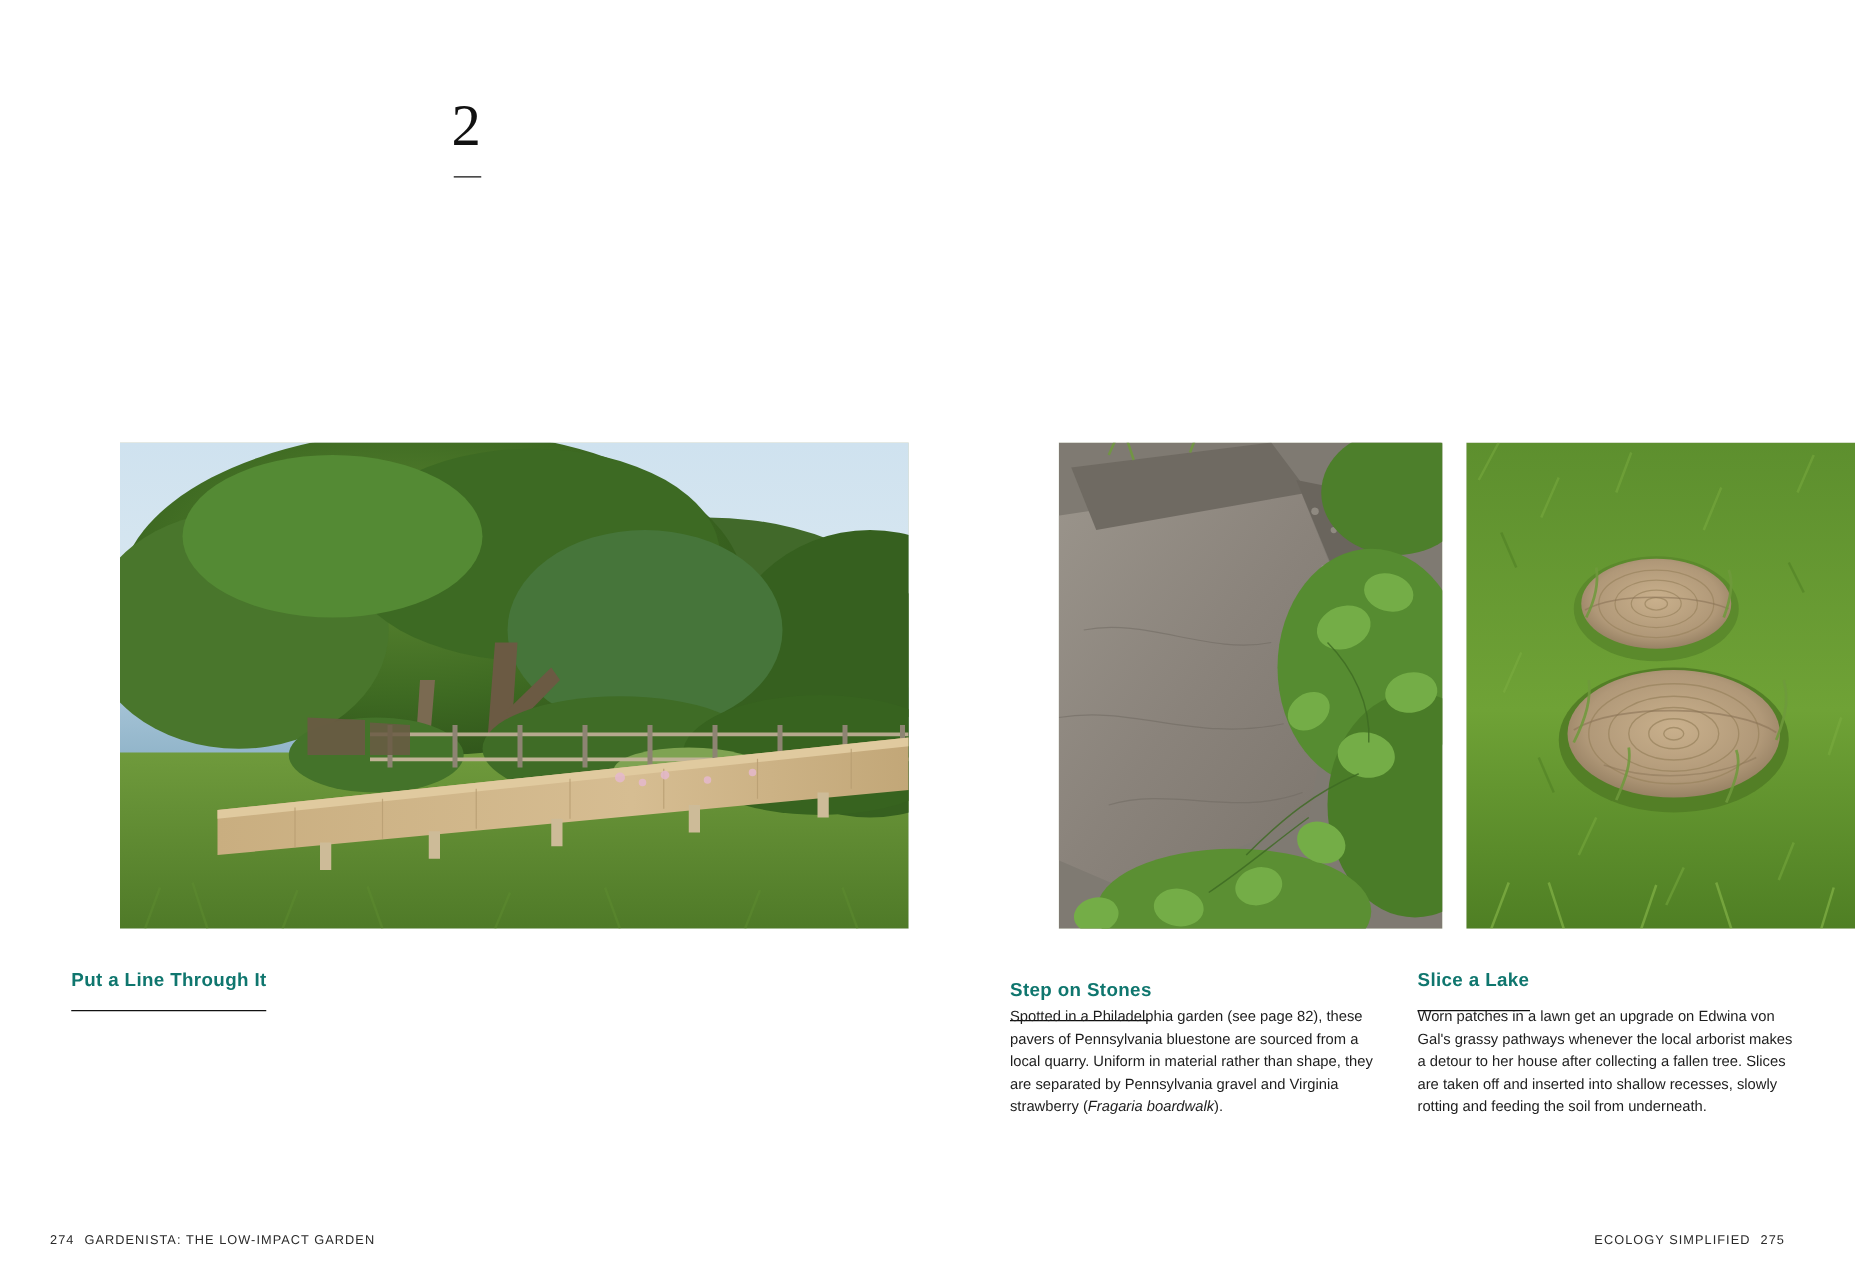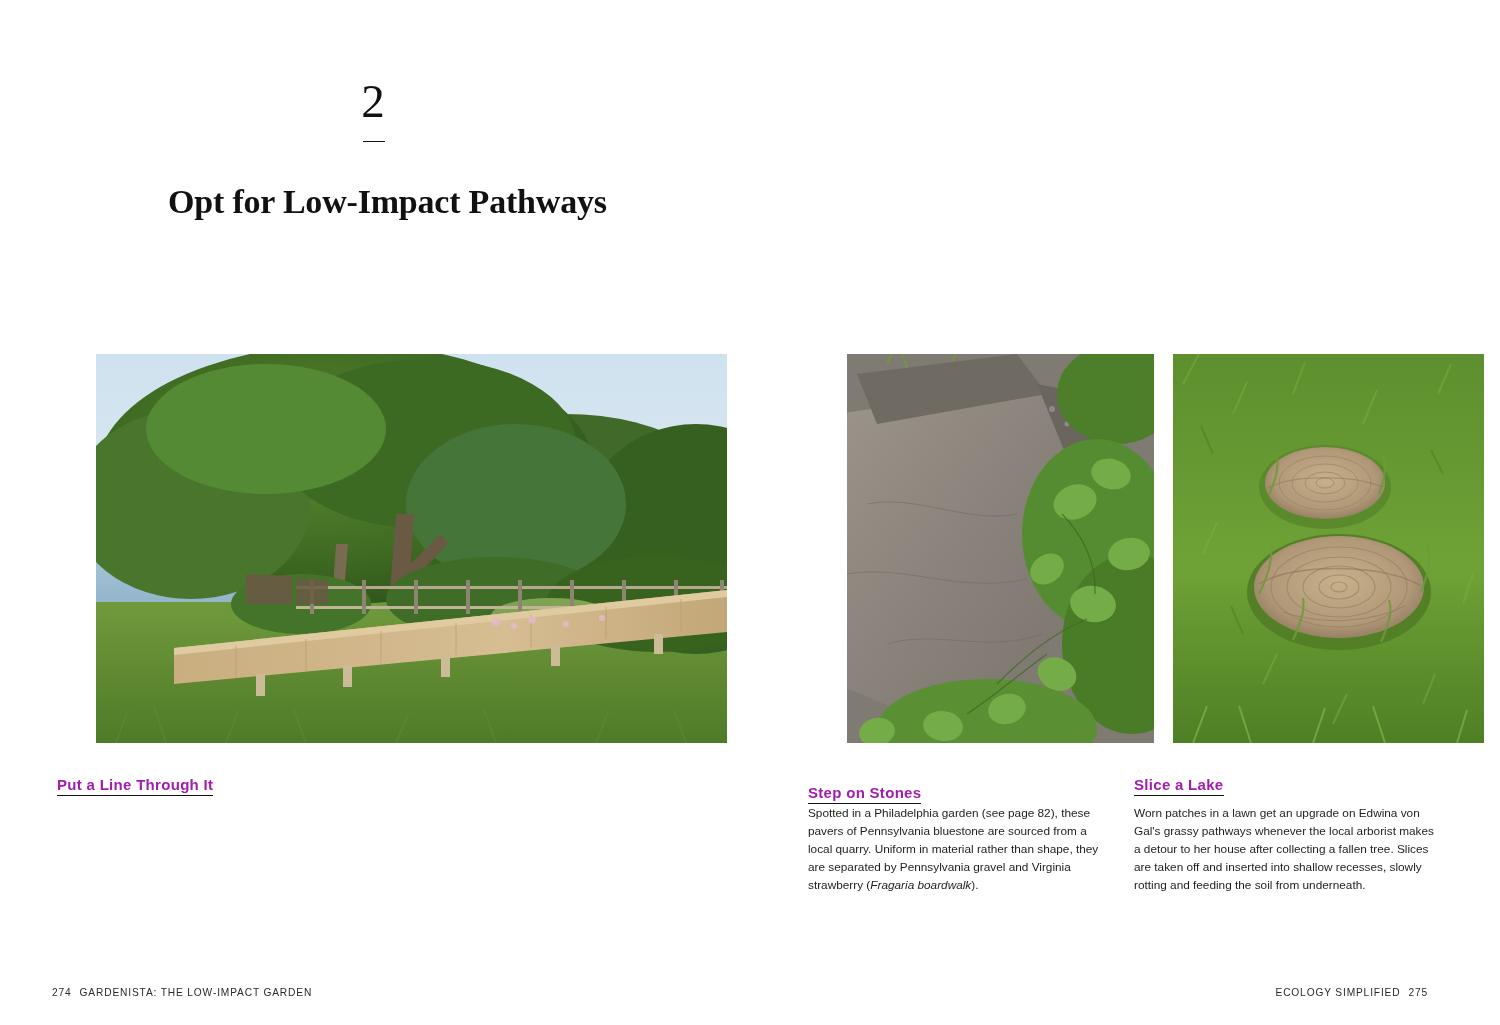--- a/index.html
+++ b/index.html
@@ -74,22 +74,22 @@
   #photo-trunk     { left: 1133px;top: 338px; width: 311px; height: 389px; }
 
   .photo svg { display: block; width: 100%; height: 100%; }
 
   
   .caption-title {
     position: absolute;
     font-size: 15px;
     font-weight: 700;
     letter-spacing: 0.3px;
-    color: #a21caf;
-    padding-bottom: 2px;
+    color: #0f766e;
+    padding-bottom: 15px;
     border-bottom: 1.5px solid #111;
     white-space: nowrap;
   }
   .caption-body {
     position: absolute;
     font-size: 11.8px;
     line-height: 1.53;
     color: #1d1d1d;
   }
   #cap1-title { left: 57px;  top: 764px; }
@@ -102,33 +102,32 @@
   .caption-body i { font-style: italic; }
 
   
   .folio {
     position: absolute;
     top: 987px;
     font-size: 10.2px;
     letter-spacing: 0.85px;
     color: #2a2a2a;
   }
-  #folio-left  { left: 52px; }
+  #folio-left  { left: 40px; }
   #folio-right { right: 72px; text-align: right; }
   .folio .num { font-weight: 400; }
   .folio .sep { display: inline-block; width: 8px; }
 </style>
 </head>
 <body>
 
 <div class="spread">
 
   <div class="chapter-number">2</div>
   <div class="chapter-rule"></div>
-  <h1 class="chapter-title">Opt for Low-Impact Pathways</h1>
 
   <figure class="photo" id="photo-boardwalk">
     <svg viewBox="0 0 631 389" preserveAspectRatio="none" aria-hidden="true">
       <defs>
         <linearGradient id="skyG" x1="0" y1="0" x2="0" y2="1">
           <stop offset="0%" stop-color="#cfe2ef"></stop>
           <stop offset="100%" stop-color="#eaf1f4"></stop>
         </linearGradient>
         <linearGradient id="waterG" x1="0" y1="0" x2="0" y2="1">
           <stop offset="0%" stop-color="#a9c6d9"></stop>

